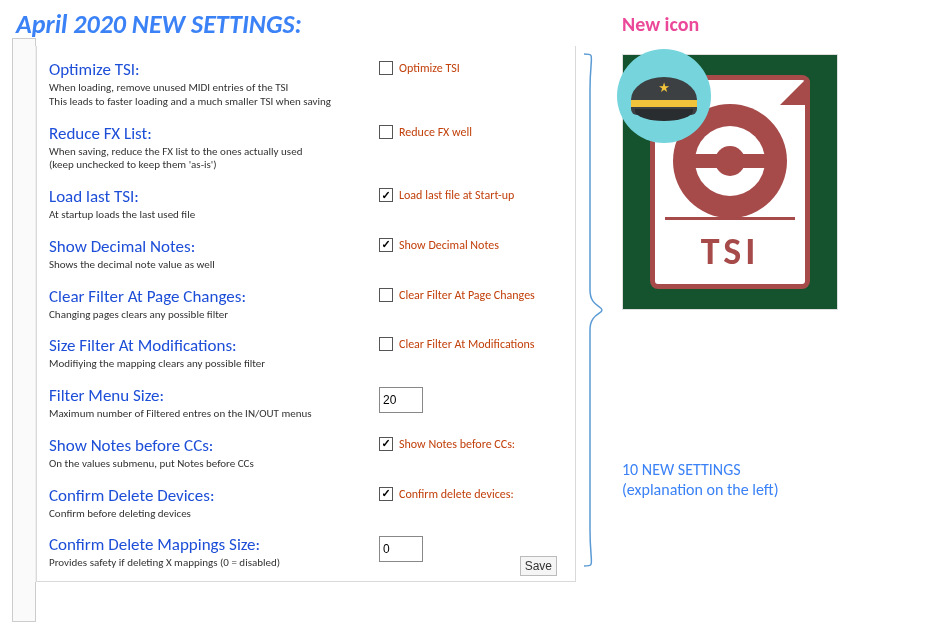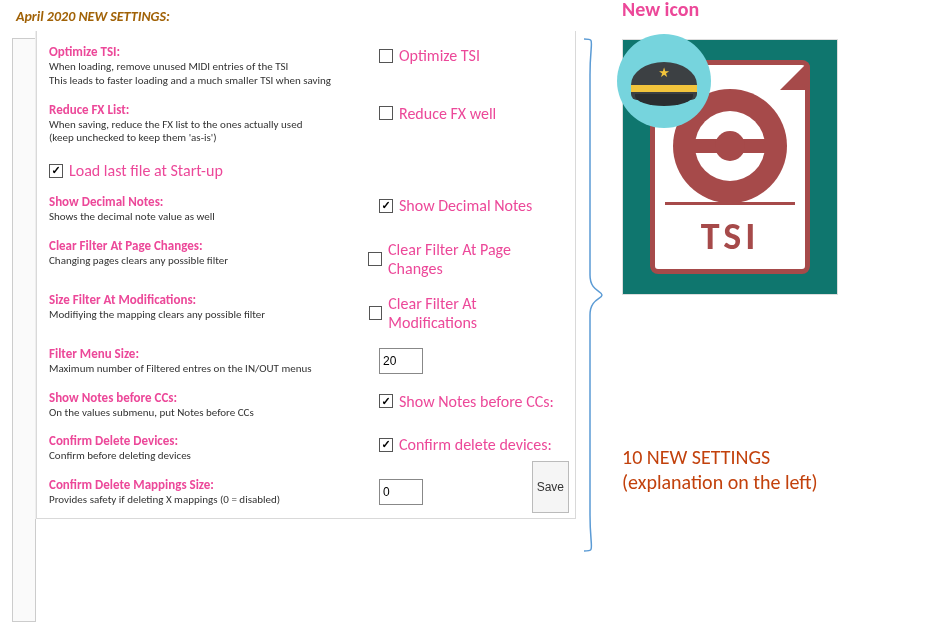--- a/index.html
+++ b/index.html
@@ -6,25 +6,25 @@
     body {
       font-family: "Segoe UI", Calibri, Arial, sans-serif;
       font-size: 13px;
       background: #fff;
       width: 928px;
       height: 622px;
       overflow: hidden;
       position: relative;
     }
     .page-title {
-      font-size: 14px;
+      font-size: 26px;
       font-weight: 700;
       font-style: italic;
       padding: 8px 0 6px 16px;
-      color: #a16207;
+      color: #3b82f6;
     }
     .main-wrap {
       display: flex;
       align-items: flex-start;
     }
     .settings-panel {
       margin-left: 36px;
       width: 540px;
       background: #fff;
       border: 1px solid #d9d9d9;
@@ -45,24 +45,23 @@
     .row {
       display: flex;
       align-items: flex-start;
       padding: 7px 0;
     }
     .left-col {
       width: 330px;
       padding-right: 8px;
     }
     .setting-name {
-      font-size: 13px;
-      color: #ec4899;
+      font-size: 17px;
+      color: #1d4ed8;
       margin-bottom: 1px;
-      font-weight: bold;
     }
     .setting-desc {
       font-size: 11px;
       color: #333;
       line-height: 1.25;
     }
     .right-col {
       display: flex;
       align-items: center;
       gap: 6px;
@@ -86,32 +85,32 @@
       color: #000;
     }
     .text-input {
       width: 44px;
       height: 26px;
       border: 1px solid #888;
       font-size: 12px;
       padding: 0 3px;
     }
     .label-txt {
-      font-size: 16px;
-      color: #ec4899;
+      font-size: 12px;
+      color: #c2410c;
     }
     .save-btn {
       position: absolute;
-      right: 6px;
+      right: 18px;
       bottom: 5px;
       font-size: 12px;
       color: #333;
       border: 1px solid #bbb;
       background: #f5f5f5;
-      padding: 18px 4px;
+      padding: 2px 4px;
       cursor: pointer;
     }
     .bracket {
       width: 24px;
       height: 520px;
       margin-left: 4px;
       margin-top: 4px;
     }
     .bracket svg { display: block; }
     .right-side {
@@ -122,21 +121,21 @@
       font-size: 20px;
       font-weight: 700;
       color: #ec4899;
       margin-top: -34px;
       margin-bottom: 18px;
     }
     .icon-box {
       width: 216px;
       height: 256px;
       border: 1px solid #ddd;
-      background: #0f766e;
+      background: #14532d;
       position: relative;
       display: flex;
       align-items: center;
       justify-content: center;
       margin-bottom: 150px;
     }
     .file-shape {
       width: 160px;
       height: 214px;
       border: 5px solid #a64a4a;
@@ -218,22 +217,22 @@
       height: 7px; background: #f2c43c;
     }
     .visor {
       position: absolute;
       bottom: -6px; left: 4px; right: 4px;
       height: 12px;
       background: #2a2d30;
       border-radius: 0 0 60% 60% / 0 0 100% 100%;
     }
     .caption {
-      font-size: 20px;
-      color: #c2410c;
+      font-size: 16px;
+      color: #3b82f6;
       line-height: 1.25;
     }
   </style>
 </head>
 <body>
 
 <div class="left-slice"></div>
 
 <div class="page-title">April 2020 NEW SETTINGS:</div>
 
@@ -254,20 +253,24 @@
         <div class="left-col">
           <div class="setting-name">Reduce FX List:</div>
           <div class="setting-desc">When saving, reduce the FX list to the ones actually used<br>(keep unchecked to keep them 'as-is')</div>
         </div>
         <div class="right-col">
           <span class="chk"></span>
           <span class="label-txt">Reduce FX well</span>
         </div>
       </div>
       <div class="row">
+        <div class="left-col">
+          <div class="setting-name">Load last TSI:</div>
+          <div class="setting-desc">At startup loads the last used file</div>
+        </div>
         <div class="right-col">
           <span class="chk checked"></span>
           <span class="label-txt">Load last file at Start-up</span>
         </div>
       </div>
       <div class="row">
         <div class="left-col">
           <div class="setting-name">Show Decimal Notes:</div>
           <div class="setting-desc">Shows the decimal note value as well</div>
         </div>

